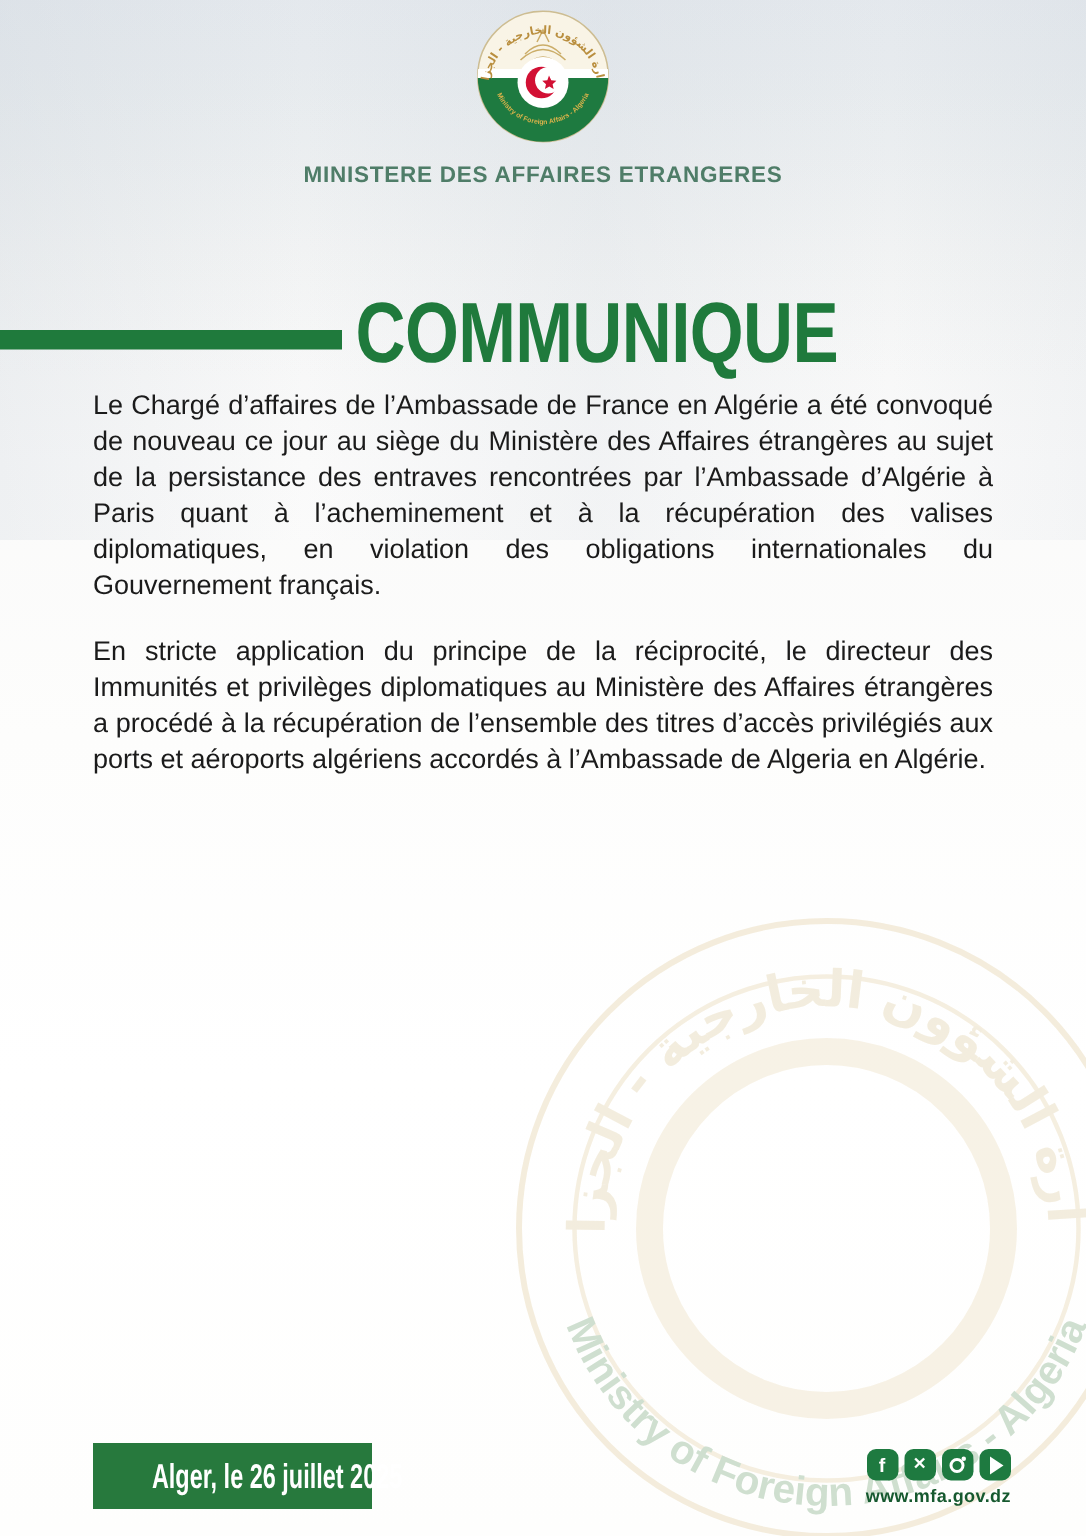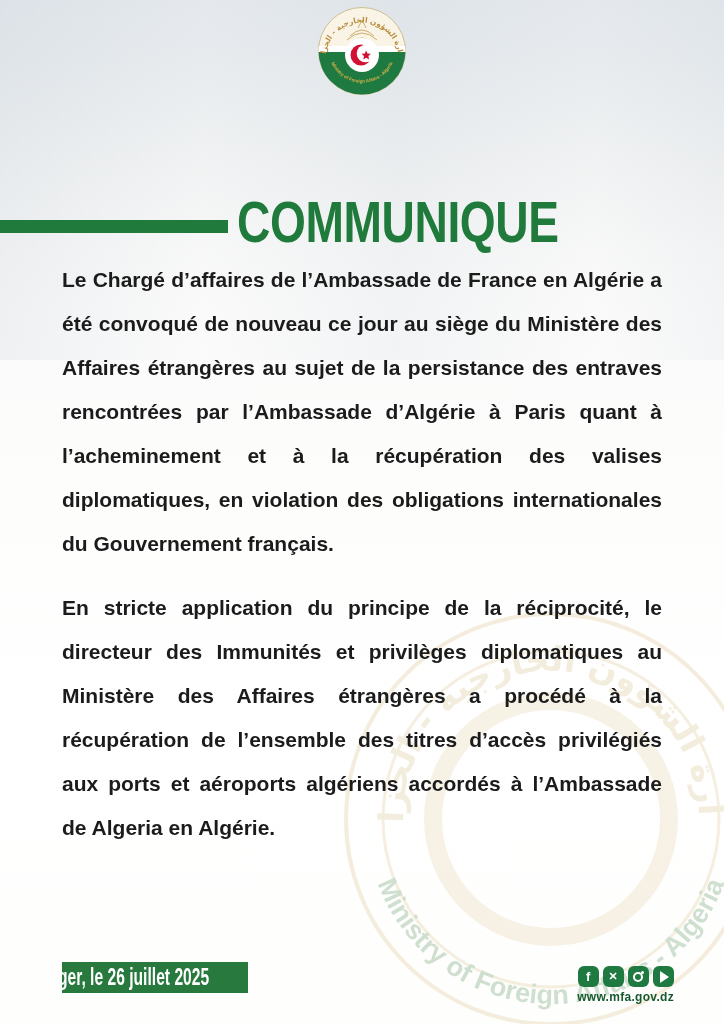--- a/index.html
+++ b/index.html
@@ -39,27 +39,27 @@
   }
   .title-bar{position:absolute;left:0;top:220px;width:228px;height:13px;background:var(--green);}
   .title-text{
     position:absolute;left:237px;top:194px;
     font-size:57px;line-height:57px;font-weight:700;color:var(--green);
     white-space:nowrap;transform:scaleX(.81);transform-origin:left top;
     letter-spacing:-.5px;
   }
   .body-text{position:absolute;top:258px;left:62px;width:600px;color:var(--ink);}
   .body-text p{
-    font-size:21px;line-height:44px;font-weight:700;
+    font-size:18px;line-height:24px;font-weight:400;
     text-align:justify;margin:0 0 20px 0;
   }
   .date-badge{
-    position:absolute;left:62px;top:962px;width:186px;height:31px;
+    position:absolute;left:62px;top:962px;width:186px;height:44px;
     background:var(--badge-green);
-    display:flex;align-items:center;justify-content:flex-end;
+    display:flex;align-items:center;justify-content:flex-start;
   }
   .date-badge span{
     color:#fff;font-weight:700;font-size:23px;white-space:nowrap;
     display:inline-block;transform:scaleX(.68);
   }
   .social{position:absolute;right:50px;top:966px;text-align:center;}
   .icons{display:flex;gap:4px;justify-content:center;}
   .icon{
     width:21px;height:21px;border-radius:6px;background:var(--icon-green);
     color:#fff;display:flex;align-items:center;justify-content:center;
@@ -131,20 +131,21 @@
       <text font-size="7.5" fill="#b98e3e" font-weight="bold" text-anchor="middle" font-family="DejaVu Sans, sans-serif">
         <textPath href="#logo-arc-top" startOffset="50%">وزارة الشؤون الخارجية - الجزائر</textPath>
       </text>
       <text font-size="4.6" fill="#d9b24a" font-weight="bold" text-anchor="middle" font-family="Liberation Sans, sans-serif">
         <textPath href="#logo-arc-bottom" startOffset="50%">Ministry of Foreign Affairs - Algeria</textPath>
       </text>
     </svg>
   </div>
 
   <div class="header-text">
+    <div>MINISTERE DES AFFAIRES ETRANGERES</div>
   </div>
 
   <div class="title-bar"></div>
   <h1 class="title-text">COMMUNIQUE</h1>
 
   <main class="body-text">
     <p>Le Chargé d’affaires de l’Ambassade de France en Algérie a été convoqué de nouveau ce jour au siège du Ministère des Affaires étrangères au sujet de la persistance des entraves rencontrées par l’Ambassade d’Algérie à Paris quant à l’acheminement et à la récupération des valises diplomatiques, en violation des obligations internationales du Gouvernement français.</p>
     <p>En stricte application du principe de la réciprocité, le directeur des Immunités et privilèges diplomatiques au Ministère des Affaires étrangères a procédé à la récupération de l’ensemble des titres d’accès privilégiés aux ports et aéroports algériens accordés à l’Ambassade de Algeria en Algérie.</p>
   </main>
 

